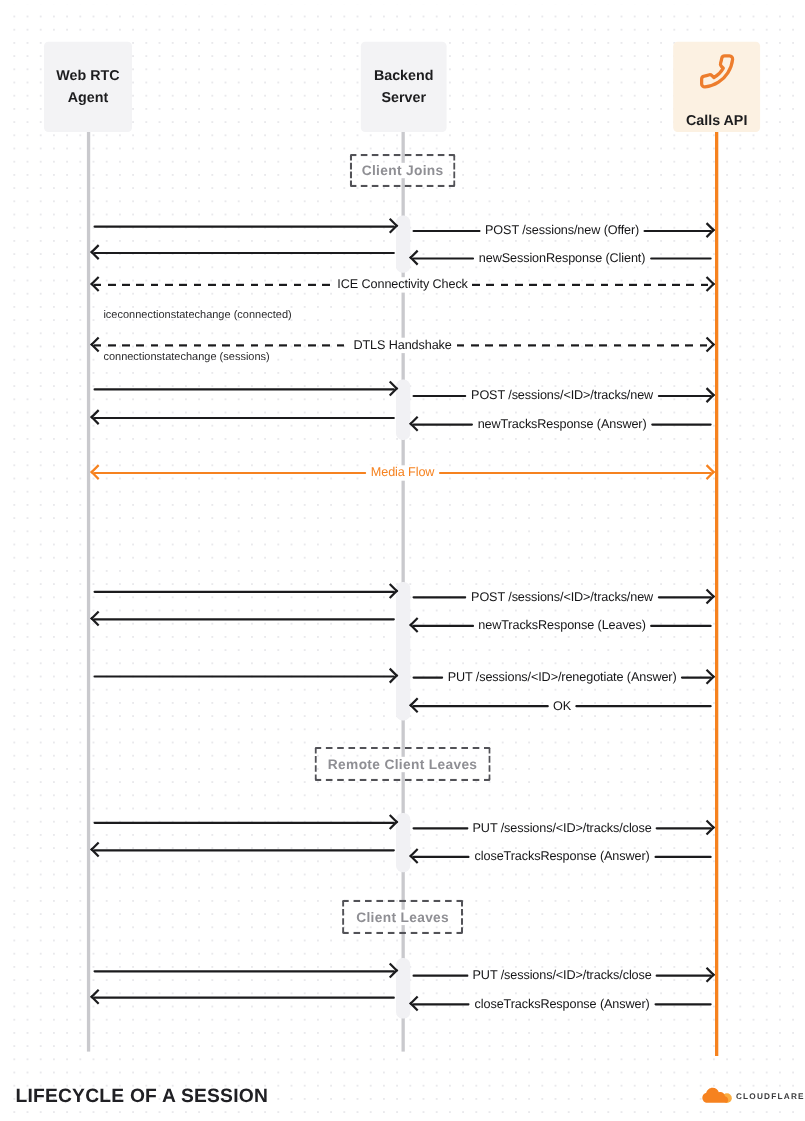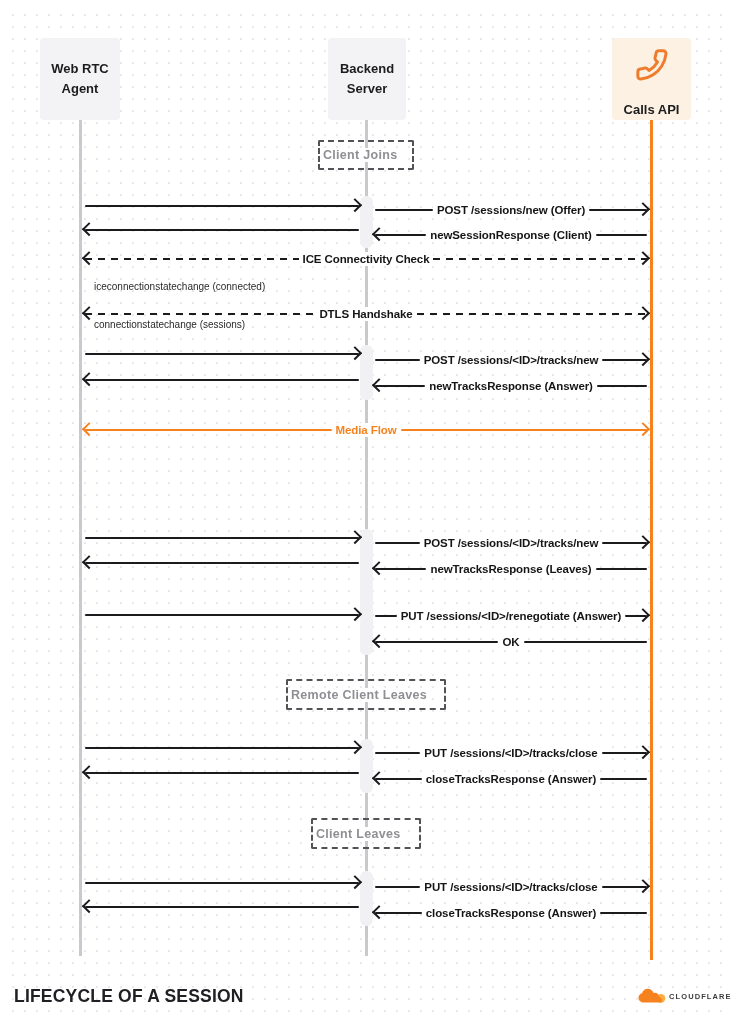--- a/index.html
+++ b/index.html
@@ -16,33 +16,33 @@
   
   .actor{position:absolute;top:38px;height:82px;background:#f3f3f5;border-radius:4px;
          display:flex;align-items:center;justify-content:center;text-align:center;
          font-weight:700;font-size:13px;color:#1c1c1e;line-height:1.55;white-space:pre-line;}
   .actor.calls{background:#fcf1e2;flex-direction:column;justify-content:space-between;
                padding-top:10px;box-sizing:border-box;gap:5px;}
   
   .ar{position:absolute;height:14px;display:flex;align-items:center;padding:0 1px;box-sizing:border-box;}
   .ar .seg{flex:1;height:2.5px;background:#1b1b1d;min-width:2px;border-radius:1px;}
   .ar.dash .seg{background:repeating-linear-gradient(90deg,#1b1b1d 0 7px,transparent 7px 13px);border-radius:0;}
-  .ar .lbl{font-weight:700;font-size:11.5px;letter-spacing:-.1px;color:#151517;white-space:nowrap;
+  .ar .lbl{font-weight:400;font-size:11.5px;letter-spacing:-.1px;color:#151517;white-space:nowrap;
            padding:0 4px;background:#fff;line-height:14px;}
   .chev{position:absolute;width:8px;height:8px;border-top:2.6px solid #1b1b1d;border-right:2.6px solid #1b1b1d;top:50%;}
   .chev.r{right:0;transform:translateY(-58%) rotate(45deg);}
   .chev.l{left:0;transform:translateY(-58%) rotate(-135deg);}
   .ar.orange .seg{background:#f6821f;}
   .ar.orange .lbl{color:#f6821f;}
   .ar.orange .chev{border-color:#f6821f;}
   
   .evt{position:absolute;font-size:10px;color:#2a2a2c;white-space:nowrap;}
   
   .sect{position:absolute;border:2px dashed #525257;border-radius:2px;
-        display:flex;align-items:center;box-sizing:border-box;}
+        display:flex;align-items:center;justify-content:center;box-sizing:border-box;}
   .sect span{font-size:12.5px;font-weight:600;color:#8f8f94;letter-spacing:.3px;
              background:#fff;padding:0 3px;white-space:nowrap;}
   
   .title{position:absolute;left:14px;top:986px;font-size:17.5px;font-weight:700;
          color:#202024;letter-spacing:.2px;}
   .brand{position:absolute;left:638px;top:988px;display:flex;align-items:center;gap:3px;}
   .brand-text{font-size:7.5px;font-weight:700;letter-spacing:1.1px;color:#3c3c3e;}
   .icon{display:inline-flex;}
 </style>
 </head>

